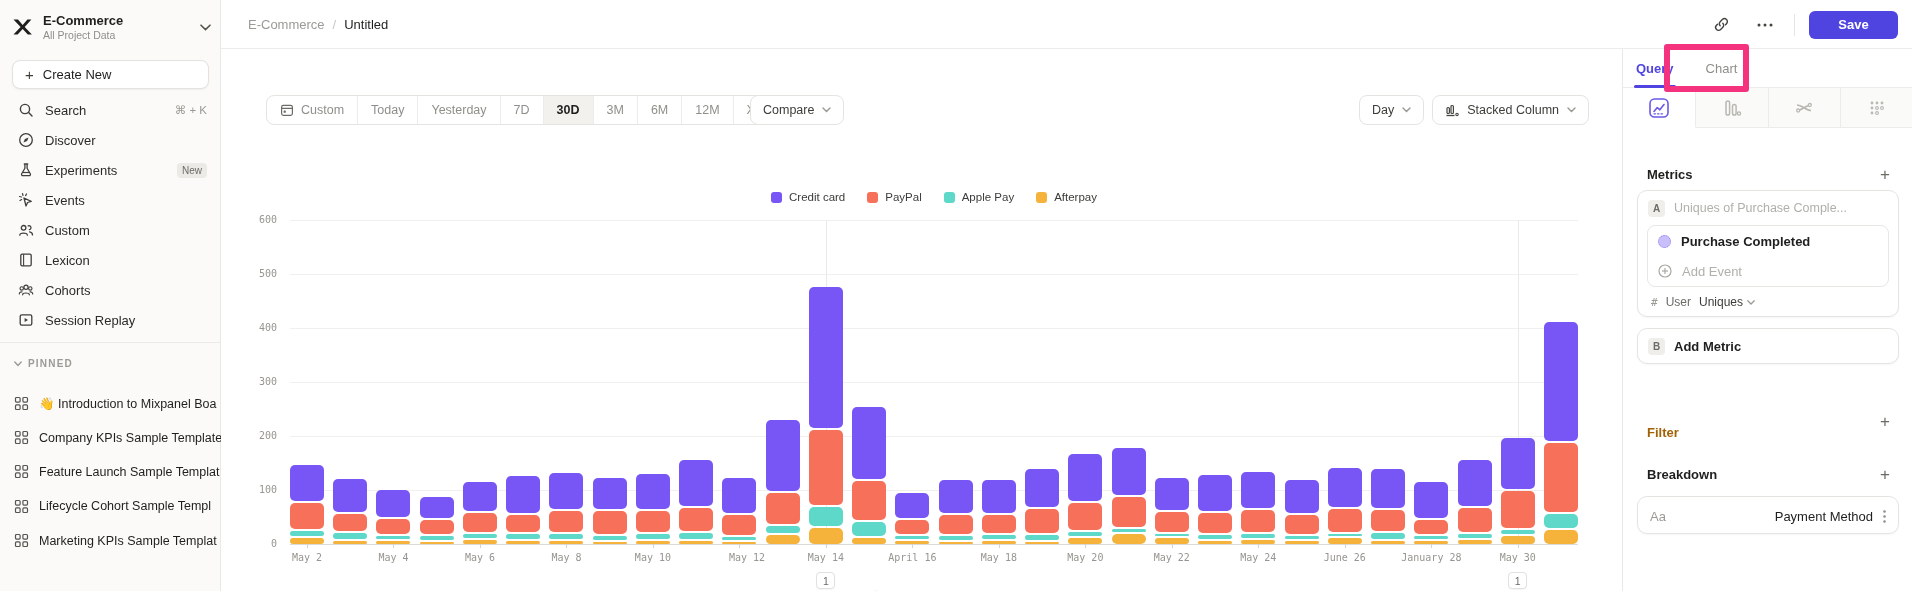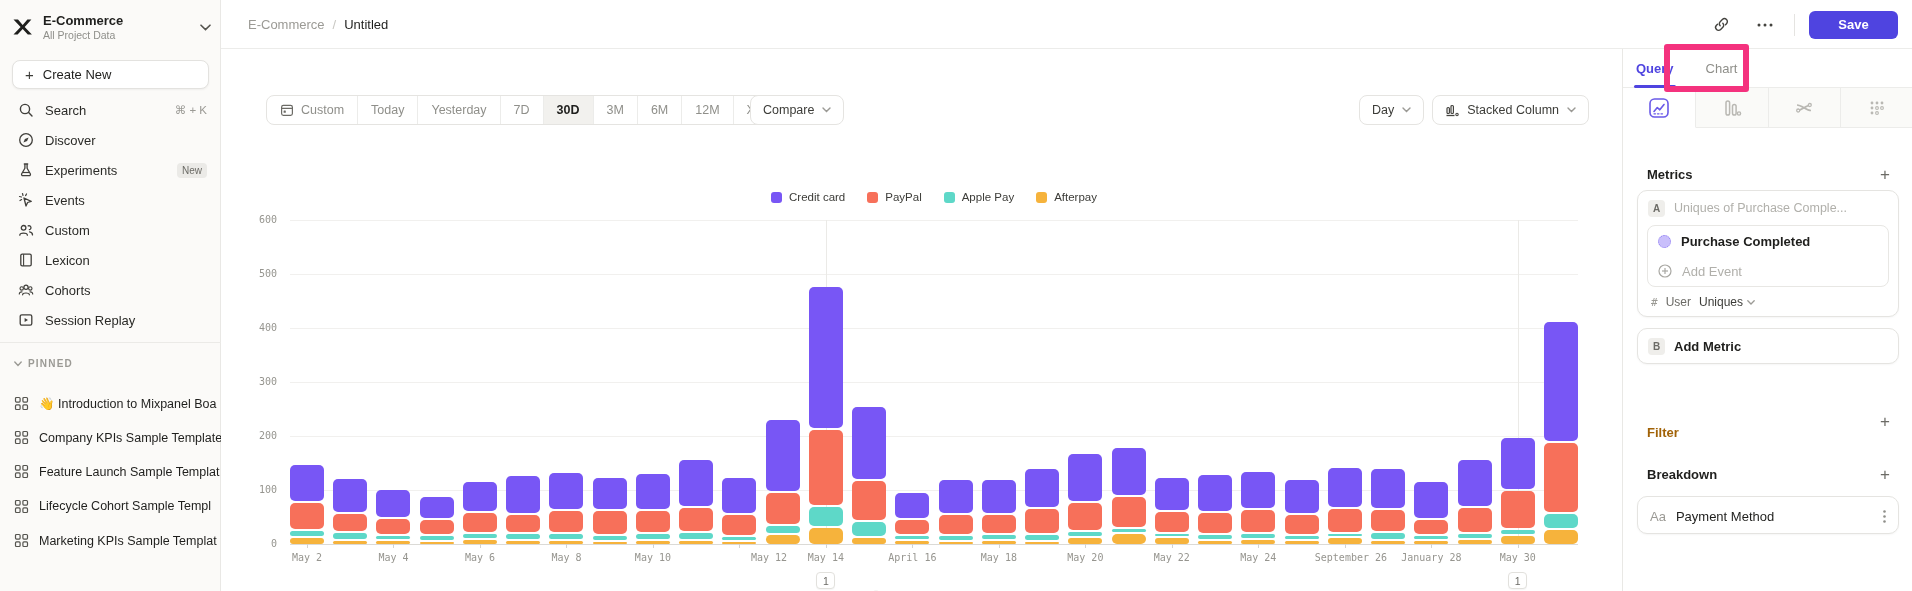--- a/index.html
+++ b/index.html
@@ -118,21 +118,21 @@
   .ev-circle { width:13px; height:13px; border-radius:50%; background:#c9bffb; border:1.5px dotted #8875f2; flex:0 0 13px; }
   .ev-name { font-size:13px; font-weight:600; color:#1f1f1d; }
   .addev-icon { color:#a9a8a3; }
   .addev-label { font-size:13px; color:#b1b0ab; }
   .measure-row { height:30px; display:flex; align-items:center; gap:8px; padding:0 13px; font-size:12px; }
   .measure-hash { color:#9b9a95; font-family:"DejaVu Sans Mono",monospace; font-size:11px; }
   .measure-entity { color:#6c6b66; cursor:pointer; }
   .measure-type { color:#3c3c38; font-weight:500; display:flex; align-items:center; gap:4px; cursor:pointer; }
   .bd-row { height:38px; display:flex; align-items:center; gap:10px; padding:0 12px; }
   .bd-aa { font-size:13px; color:#9b9a95; }
-  .bd-label { font-size:13px; font-weight:500; color:#1f1f1d; flex:1; }
+  .bd-label { font-size:13px; font-weight:500; color:#1f1f1d; flex:1;text-align:right; }
   .bd-dots { color:#8f8f8a; font-size:13px; letter-spacing:0; cursor:pointer; }
 
   #pink-box { position:absolute; left:1664px; top:44px; width:85px; height:48px;
     border:6px solid #f4327e; border-radius:3px; z-index:50; pointer-events:none; }
   .chev-s { color:#9b9a95; }
 </style>
 </head>
 <body>
 
 <div id="app">
@@ -636,35 +636,35 @@
           <div class="xlabel" style="left: 17px;">May 2</div>
           <div class="xtick" style="left: 103.483px;"></div>
           <div class="xlabel" style="left: 103.483px;">May 4</div>
           <div class="xtick" style="left: 189.966px;"></div>
           <div class="xlabel" style="left: 189.966px;">May 6</div>
           <div class="xtick" style="left: 276.448px;"></div>
           <div class="xlabel" style="left: 276.448px;">May 8</div>
           <div class="xtick" style="left: 362.931px;"></div>
           <div class="xlabel" style="left: 362.931px;">May 10</div>
           <div class="xtick" style="left: 449.414px;"></div>
-          <div class="xlabel" style="left: 467px; text-align: right;">May 12</div>
+          <div class="xlabel" style="left: 457px;">May 12</div>
           <div class="xtick" style="left: 535.897px;"></div>
           <div class="xlabel" style="left: 535.897px;">May 14</div>
           <div class="xtick" style="left: 622.379px;"></div>
           <div class="xlabel" style="left: 622.379px;">April 16</div>
           <div class="xtick" style="left: 708.862px;"></div>
           <div class="xlabel" style="left: 708.862px;">May 18</div>
           <div class="xtick" style="left: 795.345px;"></div>
           <div class="xlabel" style="left: 795.345px;">May 20</div>
           <div class="xtick" style="left: 881.828px;"></div>
           <div class="xlabel" style="left: 881.828px;">May 22</div>
           <div class="xtick" style="left: 968.31px;"></div>
           <div class="xlabel" style="left: 968.31px;">May 24</div>
           <div class="xtick" style="left: 1054.79px;"></div>
-          <div class="xlabel" style="left: 1054.79px;">September 26</div>
+          <div class="xlabel" style="left: 1054.79px;">June 26</div>
           <div class="xtick" style="left: 1141.28px;"></div>
           <div class="xlabel" style="left: 1141.28px;">January 28</div>
           <div class="xtick" style="left: 1227.76px;"></div>
           <div class="xlabel" style="left: 1227.76px;">May 30</div>
           <div class="ann-badge" style="left: 535.897px;">1</div>
           <div class="ann-badge" style="left: 1227.76px;">1</div>
         </div>
     </div>
 
     <div id="layout-toggles">

